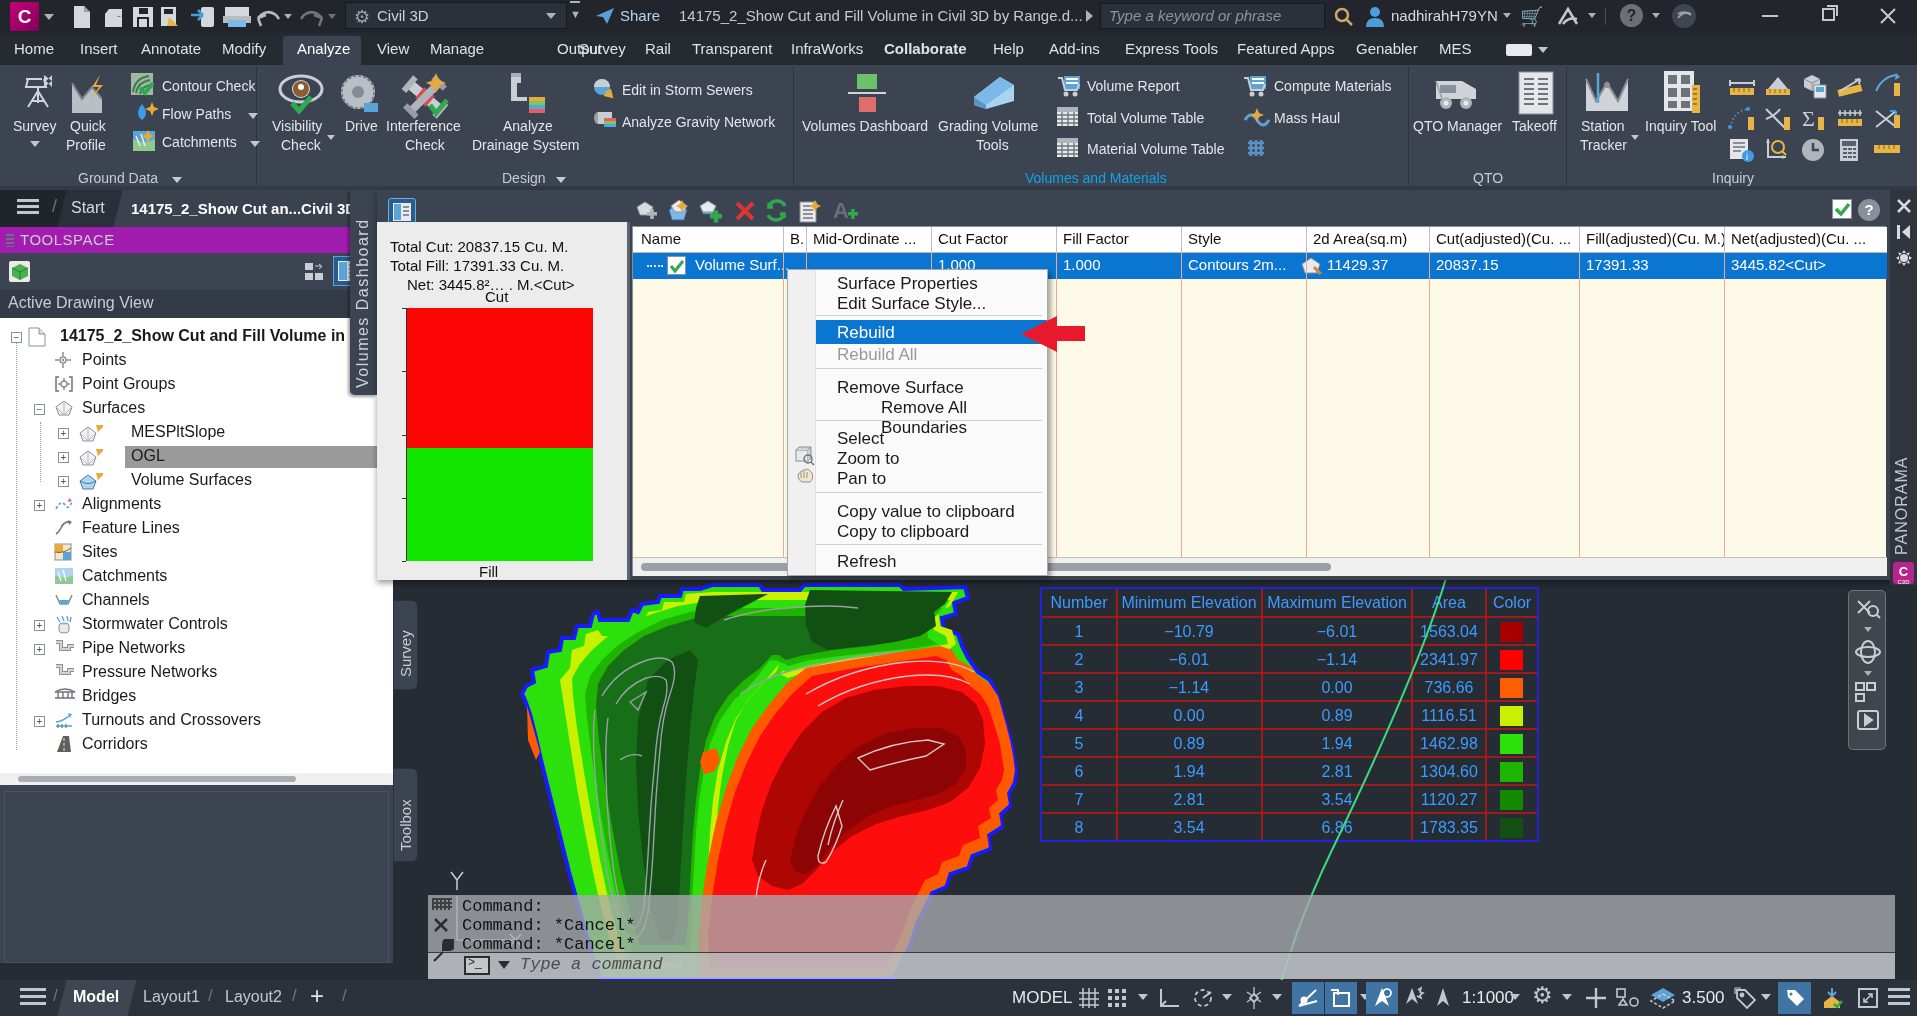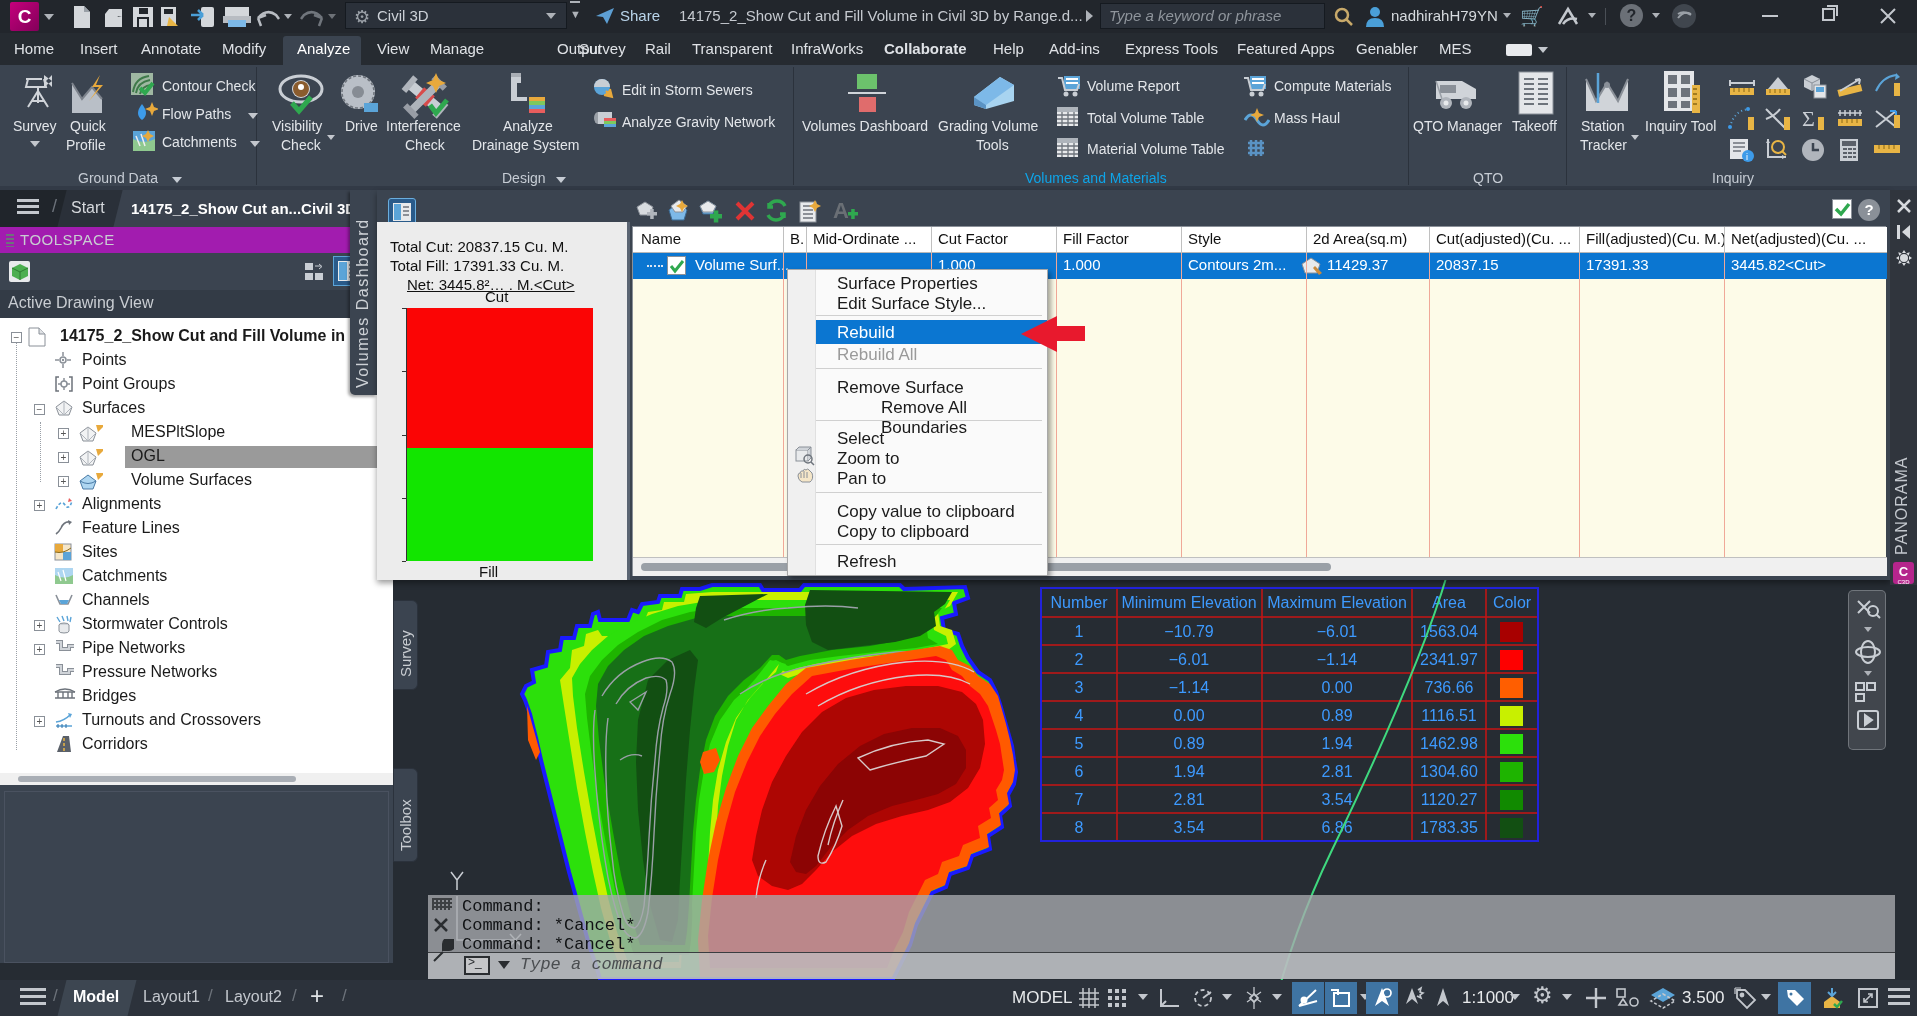--- a/index.html
+++ b/index.html
@@ -730,21 +730,21 @@
         <rect x="19.2" y="11" width="3.5" height="10" fill="#2fa84f"></rect>
       </svg>
     <div class="abs" style="left:1482px;top:9px;width:20px;height:20px;background:#fff;border:1px solid #8a9098;"><svg width="18" height="18">
           <path d="M3 9 l5 5 8 -10" stroke="#2fa84f" stroke-width="3.5" fill="none"></path>
         </svg></div>
     <div class="abs" style="left:1508px;top:9px;width:22px;height:22px;border-radius:50%;background:#8a9098;color:#fff;font-weight:bold;text-align:center;line-height:22px;font-size:15px;">?</div>
 
     <div class="abs" style="left:27px;top:32px;width:253px;height:358px;background:#ececec;border-right:3px solid #5a6472;">
       <span class="abs" style="left:13px;top:16px;font-size:15px;color:#111;">Total Cut: 20837.15 Cu. M.</span>
       <span class="abs" style="left:13px;top:35px;font-size:15px;color:#111;">Total Fill: 17391.33 Cu. M.</span>
-      <span class="abs" style="left:30px;top:54px;font-size:15px;color:#111;text-decoration:underline;">Net: 3445.8²… . M.&lt;Cut&gt;</span>
+      <span class="abs" style="left:30px;top:54px;font-size:15px;color:#111;">Net: 3445.8²… . M.&lt;Cut&gt;</span>
       <span class="abs" style="left:108px;top:66px;font-size:15px;color:#111;">Cut</span>
       <div class="abs" style="left:30px;top:86px;width:186px;height:140px;background:#fb0505;"></div>
       <div class="abs" style="left:30px;top:226px;width:186px;height:113px;background:#12e500;"></div>
       <div class="abs" style="left:29px;top:86px;width:1px;height:253px;background:#333;"></div>
       <div class="abs" style="left:25px;top:86px;width:4px;height:1px;background:#333;box-shadow:0 63px 0 #333,0 127px 0 #333,0 190px 0 #333,0 253px 0 #333;"></div>
       <span class="abs" style="left:102px;top:341px;font-size:15px;color:#111;">Fill</span>
     </div>
 
     <div class="abs" style="left:282px;top:36px;width:1254px;height:350px;background:#fdfbe8;border:1px solid #8a9098;border-right:none;">
       <div class="abs" style="left:0;top:0;width:1254px;height:26px;background:#ffffff;border-bottom:1px solid #b8b8b8;color:#111;font-size:15px;">

